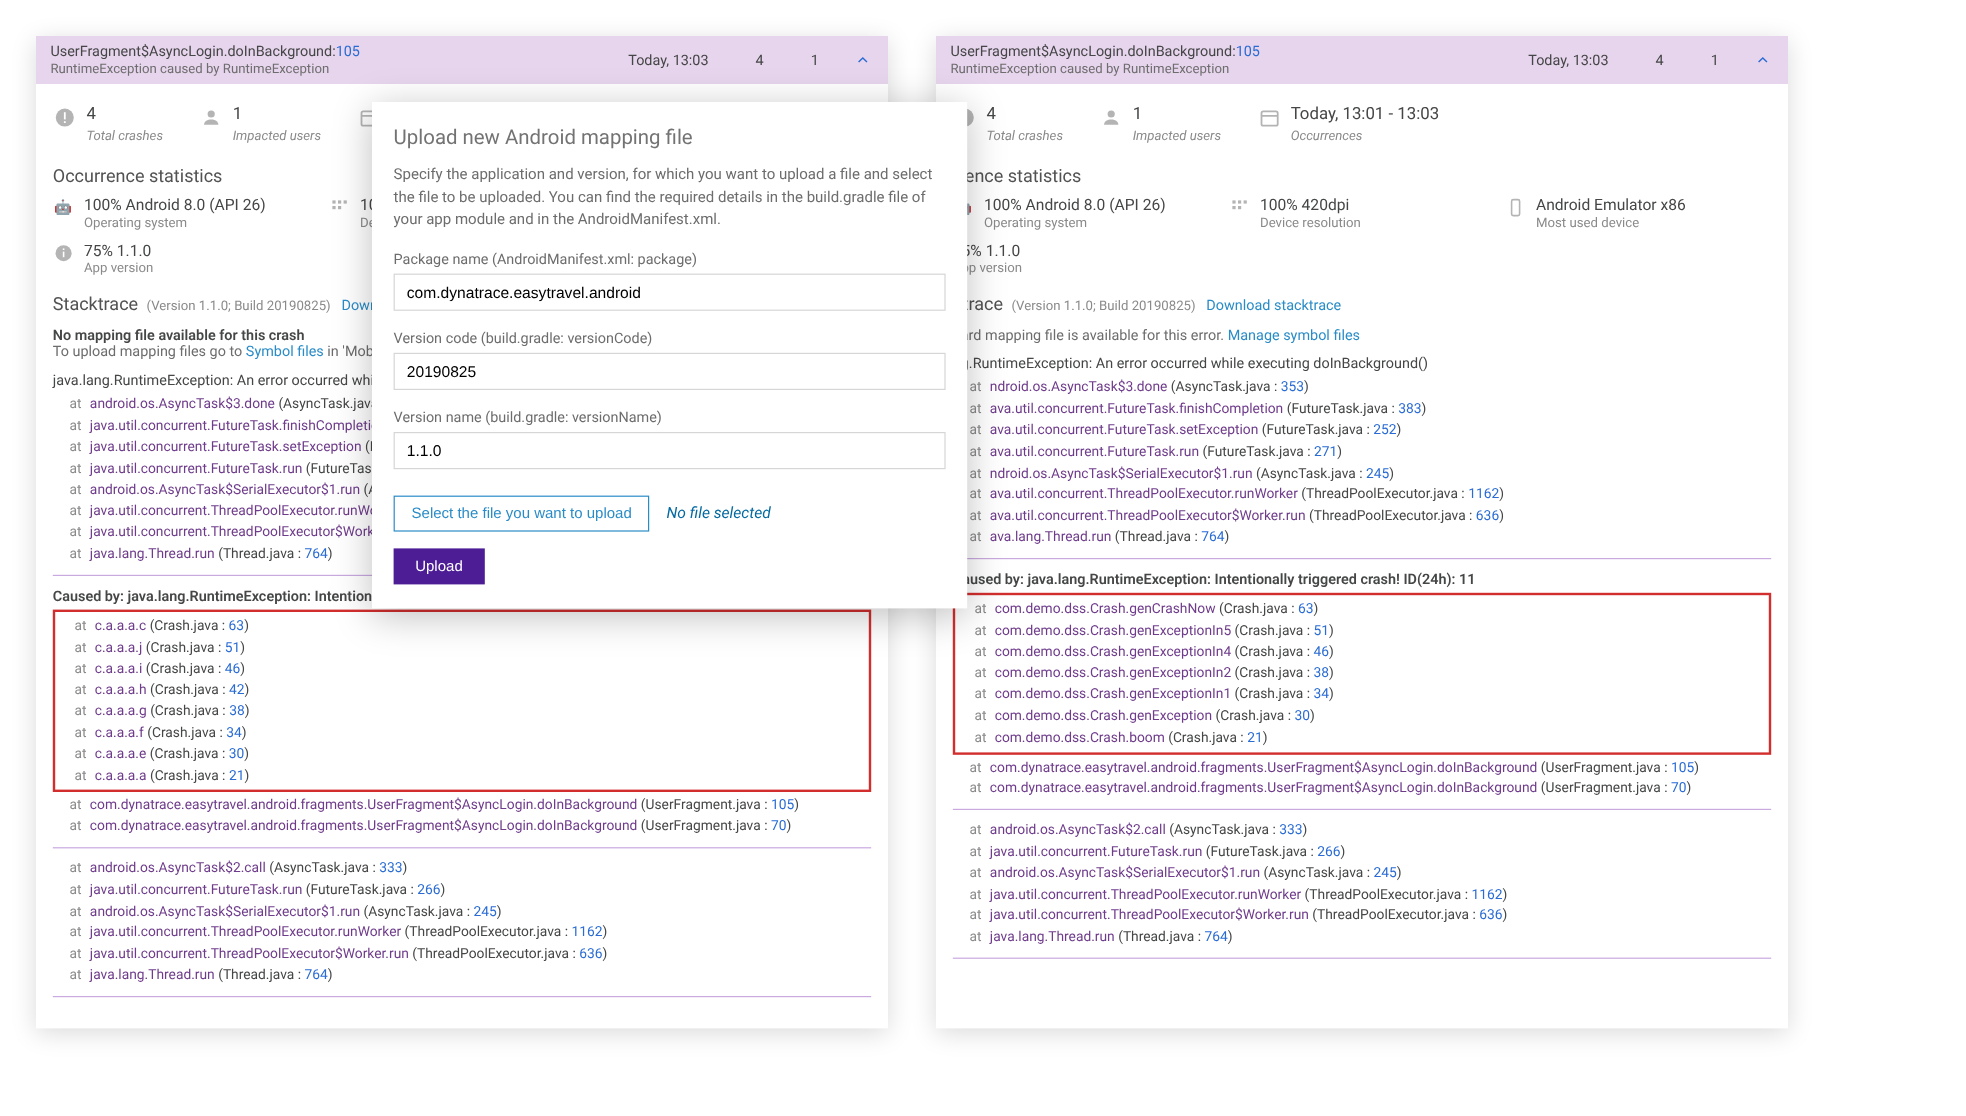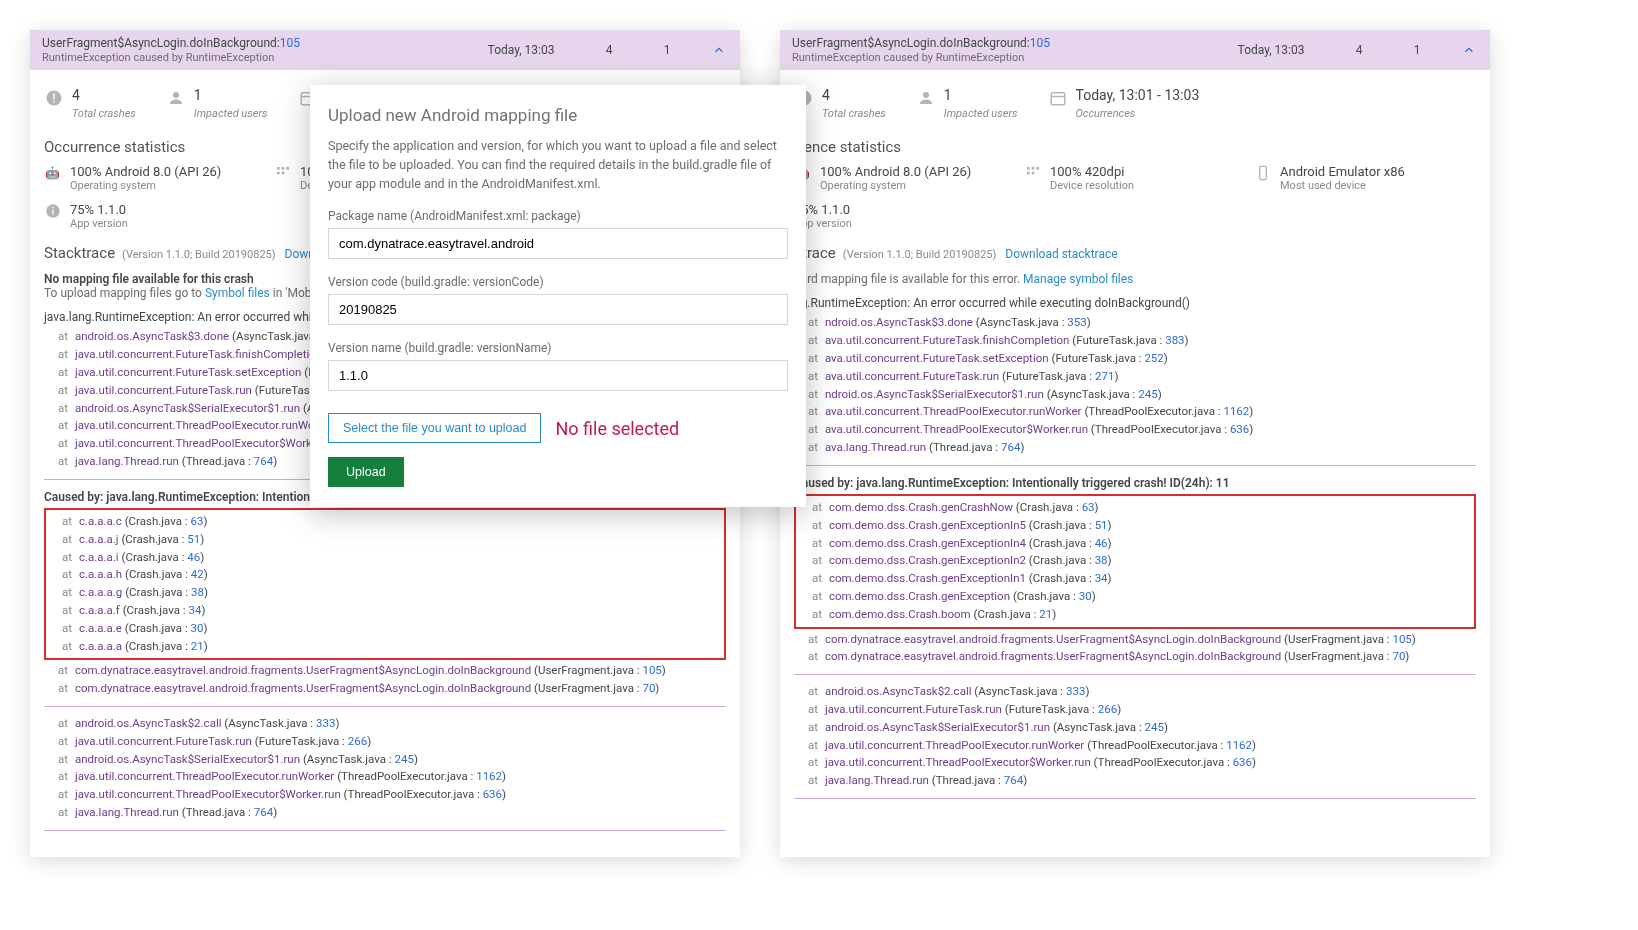--- a/index.html
+++ b/index.html
@@ -16,21 +16,21 @@
     width: 710px;
     background: #fff;
     box-shadow: 0 4px 20px rgba(0,0,0,0.15);
     position: relative;
   }
   .header-row {
     background: #e7d5ee;
     padding: 6px 12px;
     display: flex;
     align-items: center;
-    gap: 28px;
+    gap: 16px;
   }
   .header-main { flex: 1; }
   .header-title { font-size: 12px; color: #454646; }
   .header-title .line-num { color: #2a6cd4; }
   .header-sub { font-size: 11px; color: #6d6d6d; margin-top: 1px; }
   .header-meta { font-size: 12px; color: #454646; min-width: 90px; text-align: center; }
   .header-meta.small { min-width: 30px; }
   .chevron { width: 18px; height: 18px; display: flex; align-items: center; justify-content: center; }
   .chevron svg { width: 14px; height: 14px; stroke: #2a6cd4; stroke-width: 2; fill: none; }
   .body { padding: 18px 14px; }
@@ -73,22 +73,22 @@
     box-shadow: 0 6px 30px rgba(0,0,0,0.25);
     padding: 20px 18px;
     z-index: 10;
   }
   .dlg-title { font-size: 17px; color: #737373; margin-bottom: 12px; }
   .dlg-desc { font-size: 12.5px; color: #6d6d6d; line-height: 1.5; margin-bottom: 16px; }
   .dlg-label { font-size: 12px; color: #6d6d6d; margin-bottom: 5px; }
   .dlg-input { width: 100%; padding: 7px 10px; border: 1px solid #d6d6d6; font-size: 13px; margin-bottom: 16px; box-sizing: border-box; }
   .dlg-row { display: flex; align-items: center; gap: 14px; margin-top: 6px; margin-bottom: 14px;}
   .btn-outline { border: 1px solid #2a8cc7; color: #2a8cc7; background: #fff; padding: 7px 14px; font-size: 12.5px; cursor: pointer; }
-  .btn-disabled { background: #15803d; color: #fff; border: none; padding: 8px 18px; font-size: 12.5px; cursor: not-allowed; }
-  .file-status { font-size: 18px; color: #be185d; }
+  .btn-disabled { background: #4c1d95; color: #fff; border: none; padding: 8px 18px; font-size: 12.5px; cursor: not-allowed; }
+  .file-status { font-size: 13px; color: #0369a1; font-style: italic; }
 </style>
 </head>
 <body>
 
 <div class="panel">
   <div class="header-row">
     <div class="header-main">
       <div class="header-title"><span>UserFragment$AsyncLogin.doInBackground:</span><span class="line-num">105</span></div>
       <div class="header-sub">RuntimeException caused by RuntimeException</div>
     </div>

